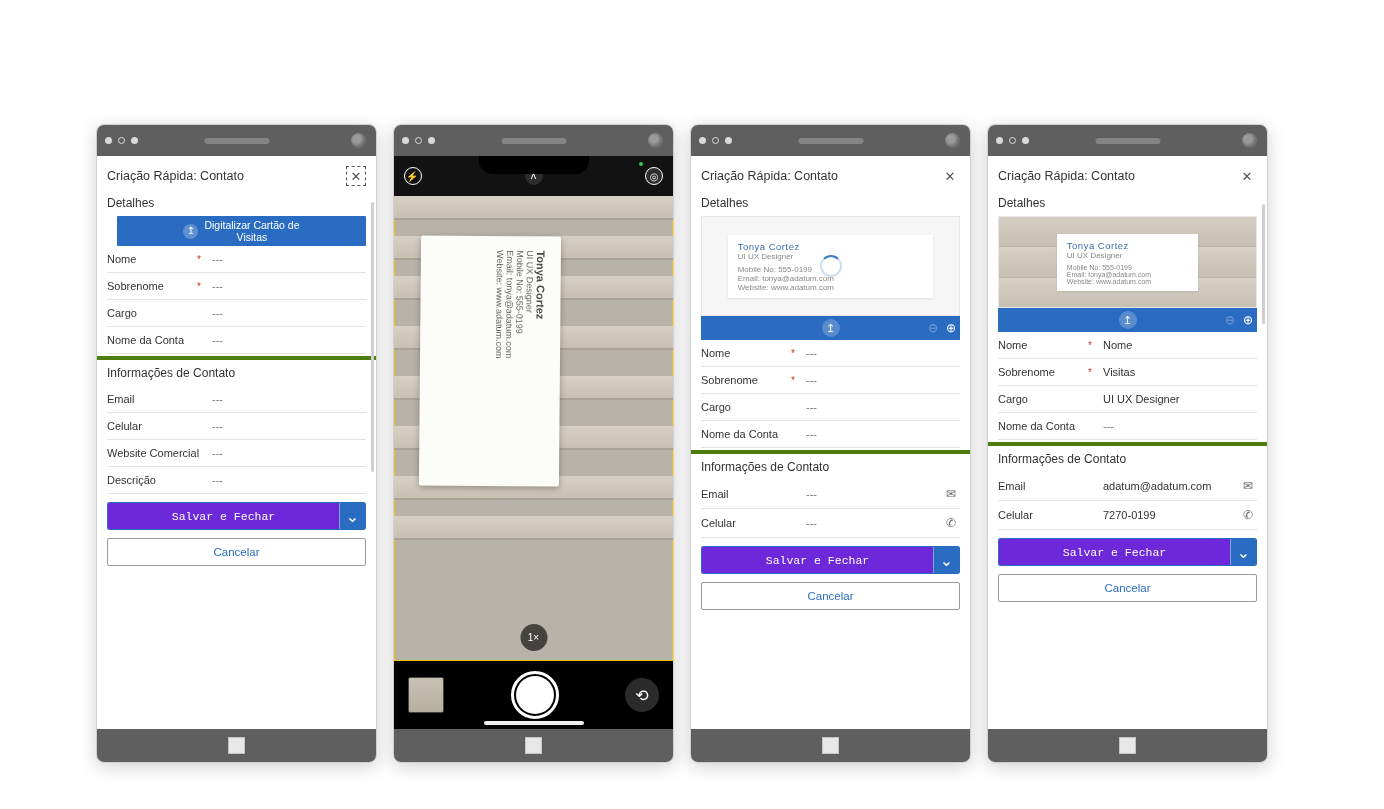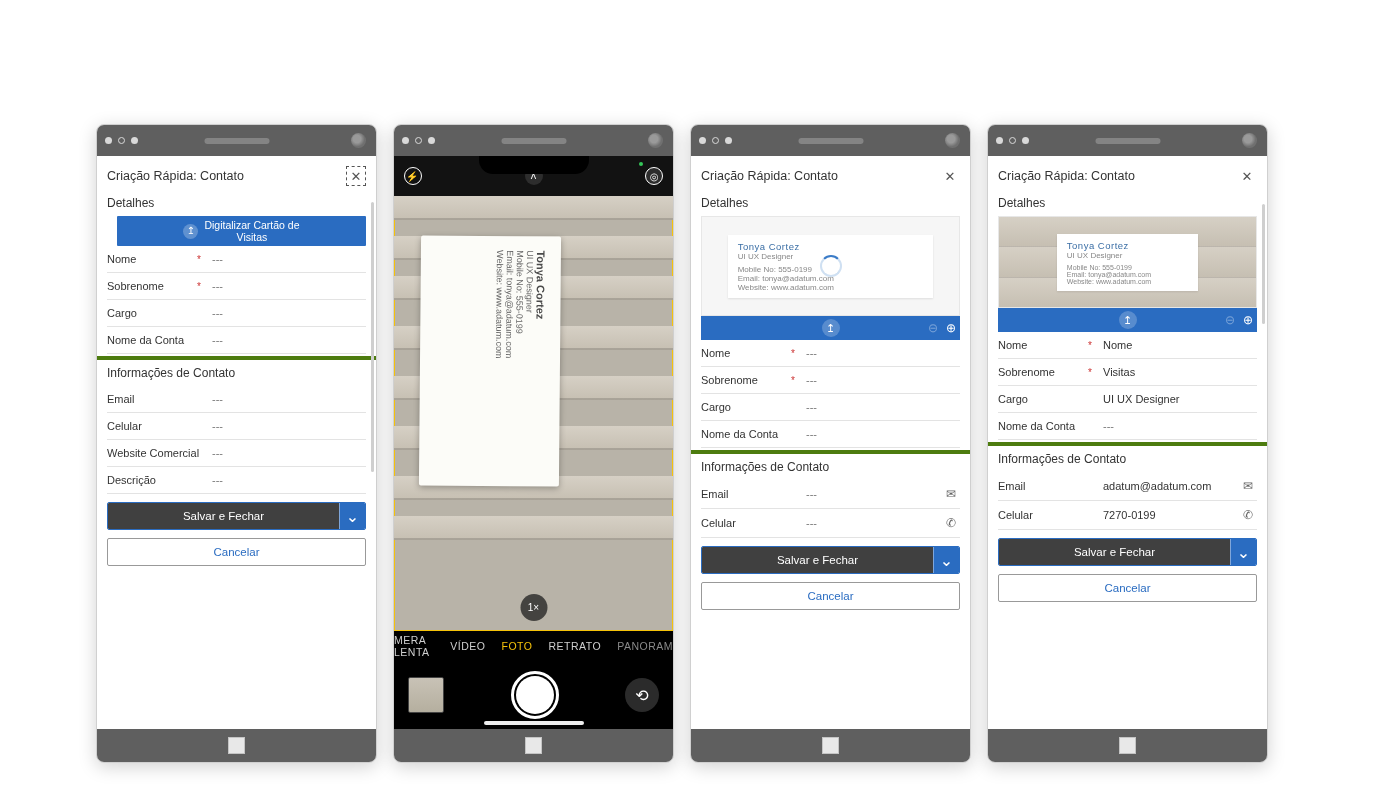--- a/index.html
+++ b/index.html
@@ -102,21 +102,21 @@
   .f-val { flex:1;color:#333;padding-left:10px; }
   .f-val.empty { color:#777; }
   .f-icon { color:#666;font-size:12px;width:18px;text-align:center; }
   .contact-sep { border-top:4px solid #4d7c0f; padding-top:6px; margin-top:2px;}
   .btn-area { padding:8px 10px 0 10px; }
   .btn-primary {
     display:flex;width:100%;height:28px;
     border:1px solid #2a6cc1;border-radius:2px;overflow:hidden;
   }
   .btn-primary .main {
-    flex:1;background:#404040;color:#fff;display:flex;align-items:center;justify-content:center;font-size:11.5px;cursor:pointer;
+    flex:1;background:#6d28d9;color:#fff;display:flex;align-items:center;justify-content:center;font-size:11.5px;cursor:pointer;font-family:Liberation Mono, monospace;
   }
   .btn-primary .drop {
     width:26px;background:#2a6cc1;border-left:1px solid rgba(255,255,255,.4);
     display:flex;align-items:center;justify-content:center;color:#fff;cursor:pointer;
   }
   .btn-secondary {
     margin-top:8px;width:100%;height:28px;border:1px solid #999;border-radius:2px;
     display:flex;align-items:center;justify-content:center;font-size:11.5px;color:#2a6cc1;cursor:pointer;
   }
   .vscroll-hint {
@@ -331,27 +331,20 @@
         <div class="vf-card">
           <span class="nm">Tonya Cortez</span>
           <span>UI UX Designer</span>
           <span style="height:14px"></span>
           <span>Mobile No: 555-0199</span>
           <span>Email: tonya@adatum.com</span>
           <span>Website: www.adatum.com</span>
         </div>
         <div class="zoom-pill">1×</div>
       </div>
-      <div class="cam-modes">
-        <span class="edge"><span>MERA</span> <span>LENTA</span></span>
-        <span>VÍDEO</span>
-        <span class="active">FOTO</span>
-        <span>RETRATO</span>
-        <span class="edge">PANORAM</span>
-      </div>
       <div class="cam-bottom">
         <div class="thumb"></div>
         <div class="shutter">
             <div class="shutter-inner"></div>
           </div>
         <div class="flip">⟲</div>
       </div>
       <div class="home-ind"></div>
     </div>
     <div class="dev-bottom">

